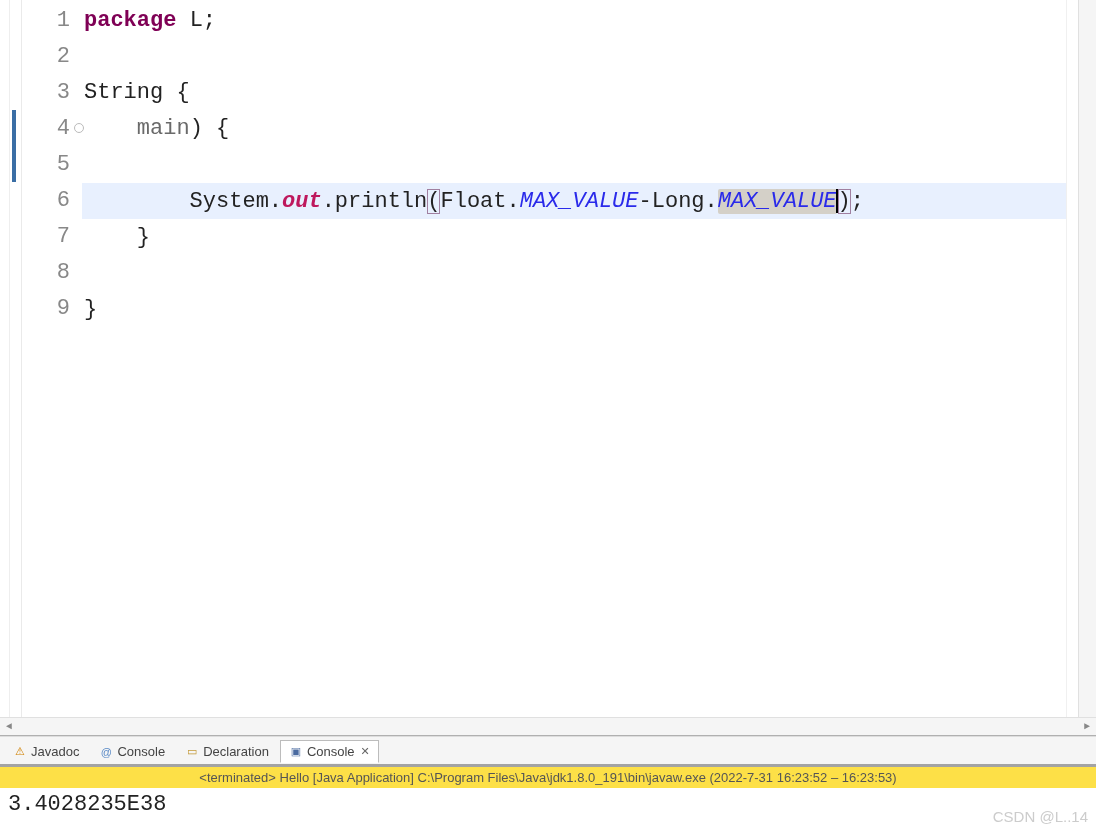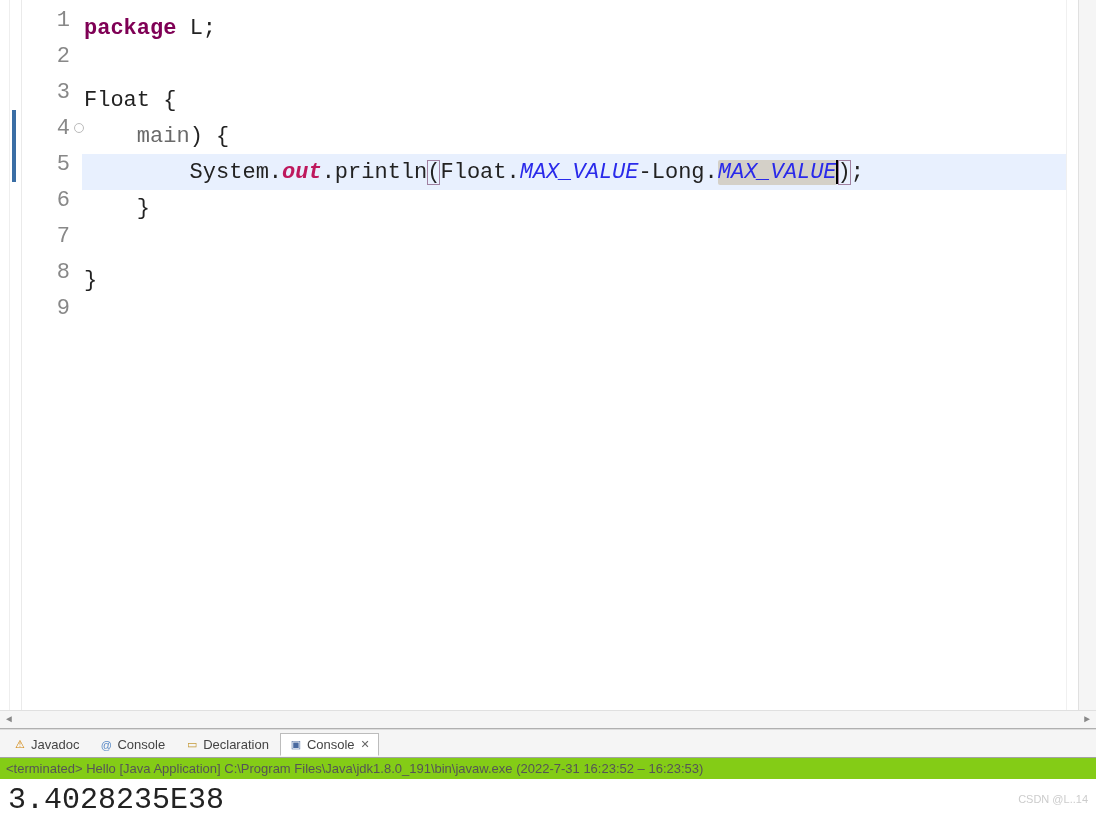--- a/index.html
+++ b/index.html
@@ -4,43 +4,43 @@
 <style>
   * { margin: 0; padding: 0; box-sizing: border-box; }
   html, body { width: 1096px; height: 825px; font-family: "Consolas", "Courier New", monospace; background: #fff; overflow: hidden; }
   .root { display: flex; flex-direction: column; width: 100%; height: 100%; }
   .editor-pane { flex: 1; display: flex; flex-direction: row; overflow: hidden; background: #fff; position: relative; }
   .left-strip { width: 10px; background: #fff; border-right: 1px solid #eee; }
   .gutter { width: 60px; background: #fff; padding-top: 2px; }
   .gutter-line { height: 36px; display: flex; align-items: center; justify-content: flex-end; padding-right: 12px; color: #888; font-size: 22px; font-family: "Consolas","Courier New",monospace; font-weight: 500; position: relative; }
   .gutter-line.has-marker::after { content: ""; position: absolute; right: -2px; top: 50%; transform: translateY(-50%); width: 8px; height: 8px; border: 1px solid #bbb; border-radius: 50%; background: #fff; font-size: 8px; }
   .overview-ruler { width: 12px; background: #fff; border-left: 1px solid #f0f0f0; }
-  .code-area { flex: 1; padding-top: 10px; position: relative; }
+  .code-area { flex: 1; padding-top: 2px; position: relative; }
   .code-line { height: 36px; display: flex; align-items: center; white-space: pre; font-size: 22px; padding-left: 2px; }
-  .code-line.highlight { background: #e8f0fe; }
+  .code-line.highlight { background: #e8f0fe; margin-top: 37px; }
   .kw { color: #7f0055; font-weight: bold; }
   .plain { color: #222; }
   .field-italic { color: #be185d; font-style: italic; font-weight: bold; }
   .const-italic { color: #2a2aea; font-style: italic; font-weight: normal; }
   .param { color: #6a6a6a; }
   .bracket-match { outline: 1px solid #a080a0; outline-offset: -1px; }
   .sel-highlight { background: #d4d0c8; border-radius: 2px; }
   .caret { display: inline-block; width: 0; border-left: 2px solid #000; height: 24px; vertical-align: middle; margin-left: -1px; }
   .hscroll { height: 18px; background: #f5f5f5; border-top: 1px solid #e0e0e0; display: flex; align-items: center; }
   .hscroll .arrow { width: 18px; height: 18px; display: flex; align-items: center; justify-content: center; color: #888; font-size: 10px; }
   .hscroll .track { flex: 1; }
   .divider { height: 1px; background: #b0b0b0; }
   .tabs-bar { height: 28px; display: flex; align-items: center; gap: 2px; padding: 2px 4px 0 4px; background: #f5f5f5; border-top: 1px solid #ddd; font-family: "Segoe UI", Tahoma, sans-serif; font-size: 13px; }
   .tab { display: flex; align-items: center; gap: 4px; padding: 3px 8px; color: #444; cursor: pointer; border: 1px solid transparent; }
   .tab.active { background: #fff; border: 1px solid #bcbcbc; border-bottom: 1px solid #fff; }
   .tab-icon { width: 14px; height: 14px; display: inline-flex; align-items: center; justify-content: center; font-size: 11px; }
   .tab .close { font-size: 11px; color: #666; margin-left: 2px; }
-  .console-header { padding: 3px 6px; font-family: "Segoe UI", Tahoma, sans-serif; font-size: 13px; color: #555; background: #84cc16; border-top: 1px solid #a3a3a3; }
-  .console-output { padding: 4px 8px 8px 8px; font-size: 30px; font-family: "Consolas","Courier New",monospace; color: #222; background: #fff; flex: 0 0 auto; }
-  .watermark { position: absolute; right: 8px; bottom: 20px; font-size: 11px; color: #ccc; font-family: "Segoe UI", sans-serif; }
+  .console-header { padding: 3px 6px; font-family: "Segoe UI", Tahoma, sans-serif; font-size: 13px; color: #555; background: #fde047; border-top: 3px solid #a3a3a3; text-align: center; }
+  .console-output { padding: 4px 8px 8px 8px; font-size: 22px; font-family: "Consolas","Courier New",monospace; color: #222; background: #fff; flex: 0 0 auto; }
+  .watermark { position: absolute; right: 8px; bottom: 0; font-size: 15px; color: #ccc; font-family: "Segoe UI", sans-serif; }
   .left-fold-strip { width: 12px; background: #fff; border-right: 1px solid #eaeaea; position: relative; }
   .fold-marker-bar { position: absolute; left: 2px; width: 4px; background: #3a6ea5; }
   .tiny-scroll-stub { width: 18px; background: #f5f5f5; border-left: 1px solid #e0e0e0; }
 </style>
 </head>
 <body>
 
 <div class="root">
 
   <div class="editor-pane">
@@ -55,21 +55,21 @@
         <div class="gutter-line has-marker">4</div>
         <div class="gutter-line">5</div>
         <div class="gutter-line">6</div>
         <div class="gutter-line">7</div>
         <div class="gutter-line">8</div>
         <div class="gutter-line">9</div>
       </div>
     <div class="code-area" id="code">
         <div class="code-line"><span class="kw">package </span><span class="plain">L;</span></div>
         <div class="code-line"></div>
-        <div class="code-line"><span class="plain">Float {</span></div>
+        <div class="code-line"><span class="plain">String {</span></div>
         <div class="code-line"><span class="plain">    </span><span class="param">main</span><span class="plain">) {</span></div>
         <div class="code-line highlight"><span class="plain">        System.</span><span class="field-italic">out</span><span class="plain">.println</span><span class="plain bracket-match">(</span><span class="plain">Float.</span><span class="const-italic">MAX_VALUE</span><span class="plain">-Long.</span><span class="const-italic sel-highlight">MAX_VALUE</span><span class="caret"></span><span class="plain bracket-match">)</span><span class="plain">;</span></div>
         <div class="code-line"><span class="plain">    }</span></div>
         <div class="code-line"></div>
         <div class="code-line"><span class="plain">}</span></div>
         <div class="code-line"></div>
       </div>
     <div class="overview-ruler"></div>
     <div class="tiny-scroll-stub"></div>
   </div>

